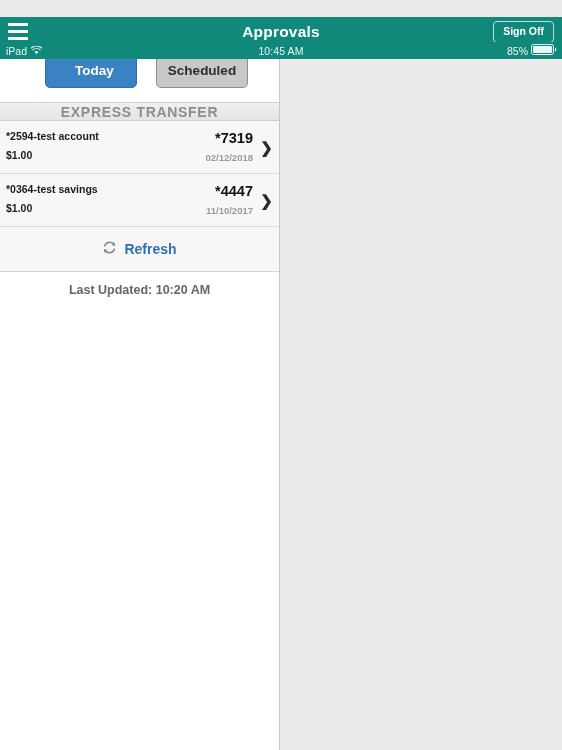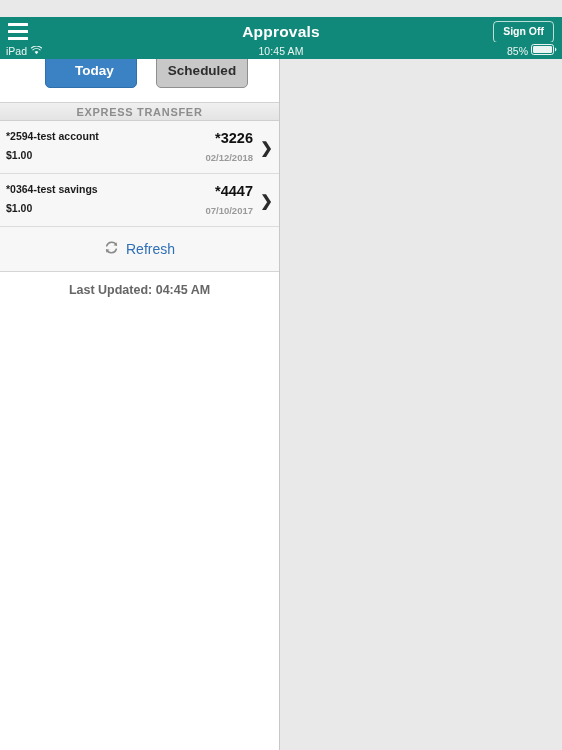--- a/index.html
+++ b/index.html
@@ -173,21 +173,21 @@
   
   .section-header {
     height: 19px;
     background: linear-gradient(to bottom, #f0f0f0 0%, #e4e4e4 100%);
     border-top: 1px solid #d2d2d2;
     border-bottom: 1px solid #cfcfcf;
     display: flex;
     align-items: center;
     justify-content: center;
     color: #8d8d8d;
-    font-size: 11px;
+    font-size: 14px;
     font-weight: bold;
     letter-spacing: .7px;
   }
 
   
   .list { background: #f7f7f7; }
   .row {
     position: relative;
     height: 53px;
     border-bottom: 1px solid #dcdcdc;
@@ -254,21 +254,21 @@
     display: flex;
     align-items: center;
     justify-content: center;
     gap: 7px;
     cursor: pointer;
   }
   .refresh-icon { display: block; }
   .refresh-label {
     color: #2f6fb5;
     font-size: 14px;
-    font-weight: normal;
+    font-weight: bold;
   }
 
   
   .last-updated {
     height: 36px;
     background: #ffffff;
     display: flex;
     align-items: center;
     justify-content: center;
     color: #666666;
@@ -327,51 +327,51 @@
     <div class="section-header">EXPRESS TRANSFER</div>
 
     <div class="list">
 
       <div class="row">
         <div class="row-left">
           <div class="row-title">*2594-test account</div>
           <div class="row-amount">$1.00</div>
         </div>
         <div class="row-right">
-          <div class="row-acct">*3226</div>
+          <div class="row-acct">*7319</div>
           <div class="row-date">02/12/2018</div>
         </div>
         <div class="chevron">❯</div>
       </div>
 
       <div class="row">
         <div class="row-left">
           <div class="row-title">*0364-test savings</div>
           <div class="row-amount">$1.00</div>
         </div>
         <div class="row-right">
           <div class="row-acct">*4447</div>
-          <div class="row-date">07/10/2017</div>
+          <div class="row-date">11/10/2017</div>
         </div>
         <div class="chevron">❯</div>
       </div>
 
       <div class="refresh-row">
         <span class="refresh-icon">
           <svg width="15" height="15" viewBox="0 0 16 16">
             <path d="M13.2 5.4 A5.6 5.6 0 0 0 2.9 6.2" stroke="#8a8a8a" stroke-width="1.7" fill="none" stroke-linecap="round"></path>
             <path d="M13.6 2.3 L13.6 5.8 L10.1 5.8 Z" fill="#8a8a8a"></path>
             <path d="M2.8 10.6 A5.6 5.6 0 0 0 13.1 9.8" stroke="#8a8a8a" stroke-width="1.7" fill="none" stroke-linecap="round"></path>
             <path d="M2.4 13.7 L2.4 10.2 L5.9 10.2 Z" fill="#8a8a8a"></path>
           </svg>
         </span>
         <span class="refresh-label">Refresh</span>
       </div>
     </div>
 
-    <div class="last-updated">Last Updated: 04:45 AM</div>
+    <div class="last-updated">Last Updated: 10:20 AM</div>
 
     <div class="filler"></div>
   </div>
 
   <div class="detail"></div>
 
 </div>
 
 </body></html>

